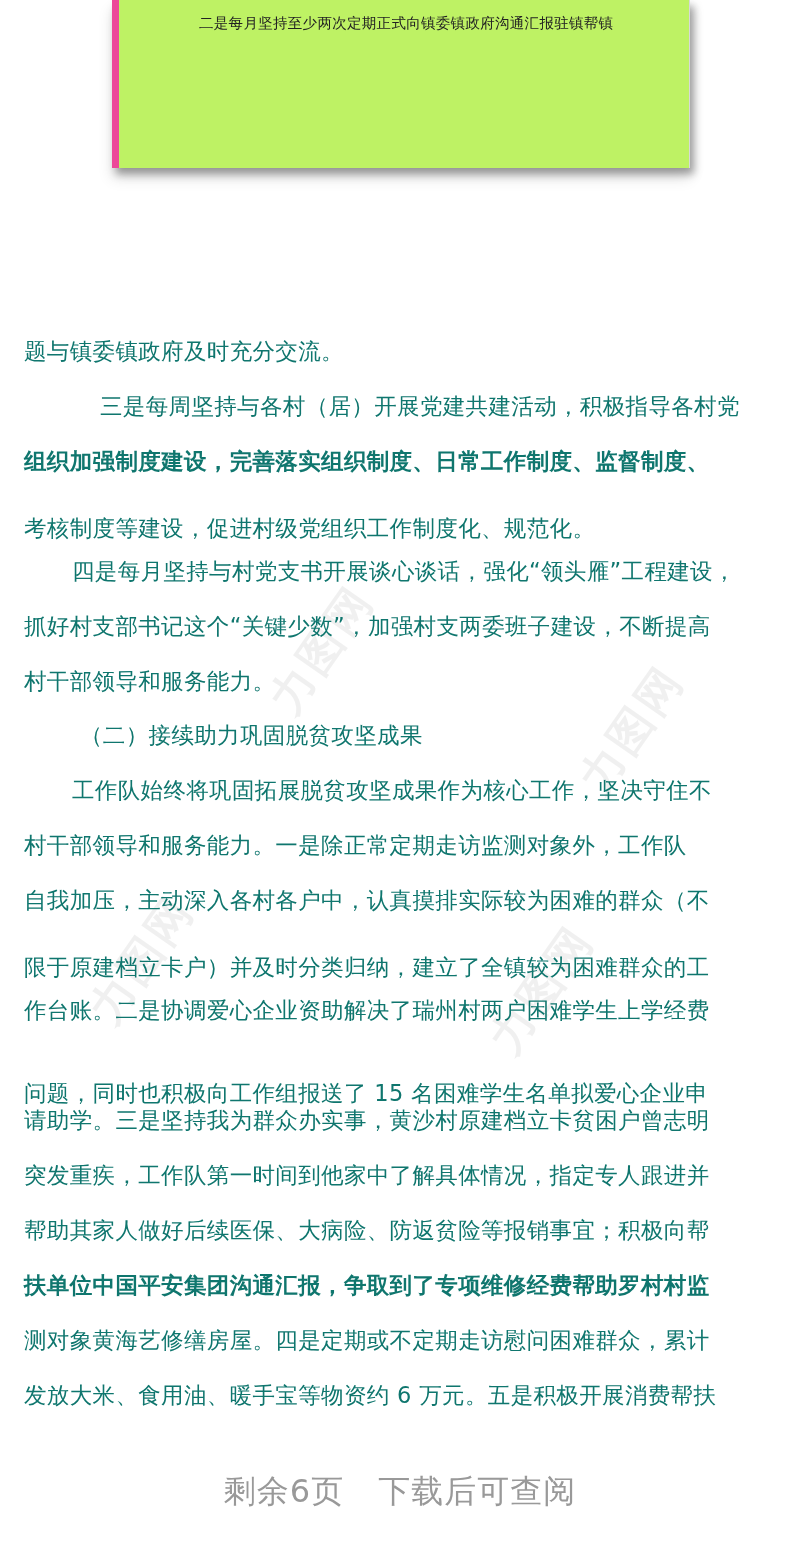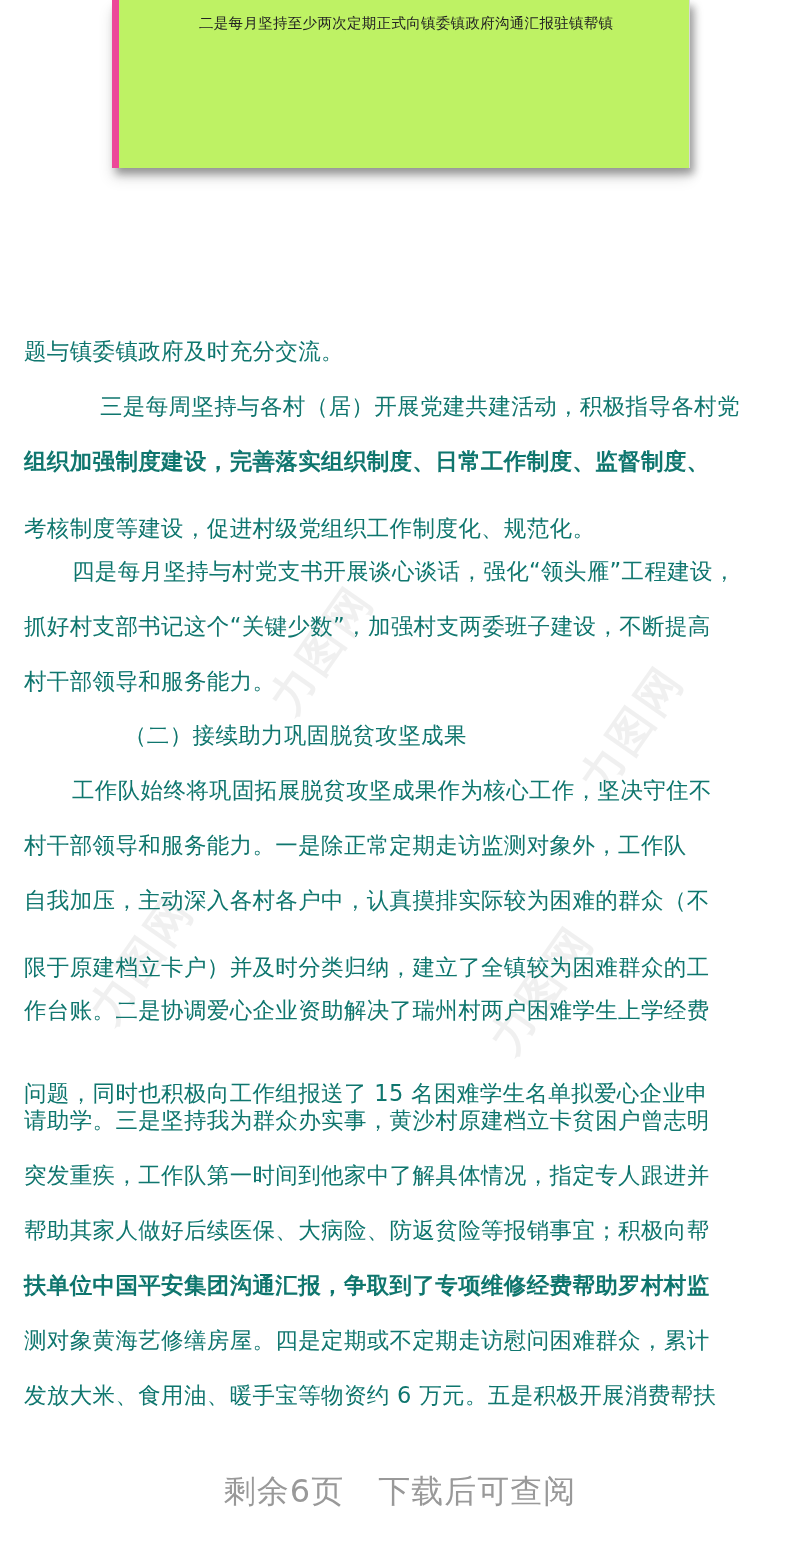--- a/index.html
+++ b/index.html
@@ -45,21 +45,21 @@
     .doc-line {
       position: absolute;
       left: 0;
       font-size: 22.5px;
       white-space: nowrap;
       letter-spacing: 0.35px;
       color: #0f766e;
       line-height: 30px;
     }
     .indent { left: 48px; }
-    .heading-indent { left: 56px; margin-left: 44px; }
+    .heading-indent { left: 56px; }
 
     .watermark {
       position: absolute;
       font-size: 44px;
       color: rgba(0,0,0,0.06);
       transform: rotate(-55deg);
       white-space: nowrap;
       pointer-events: none;
       font-weight: bold;
       letter-spacing: 4px;

